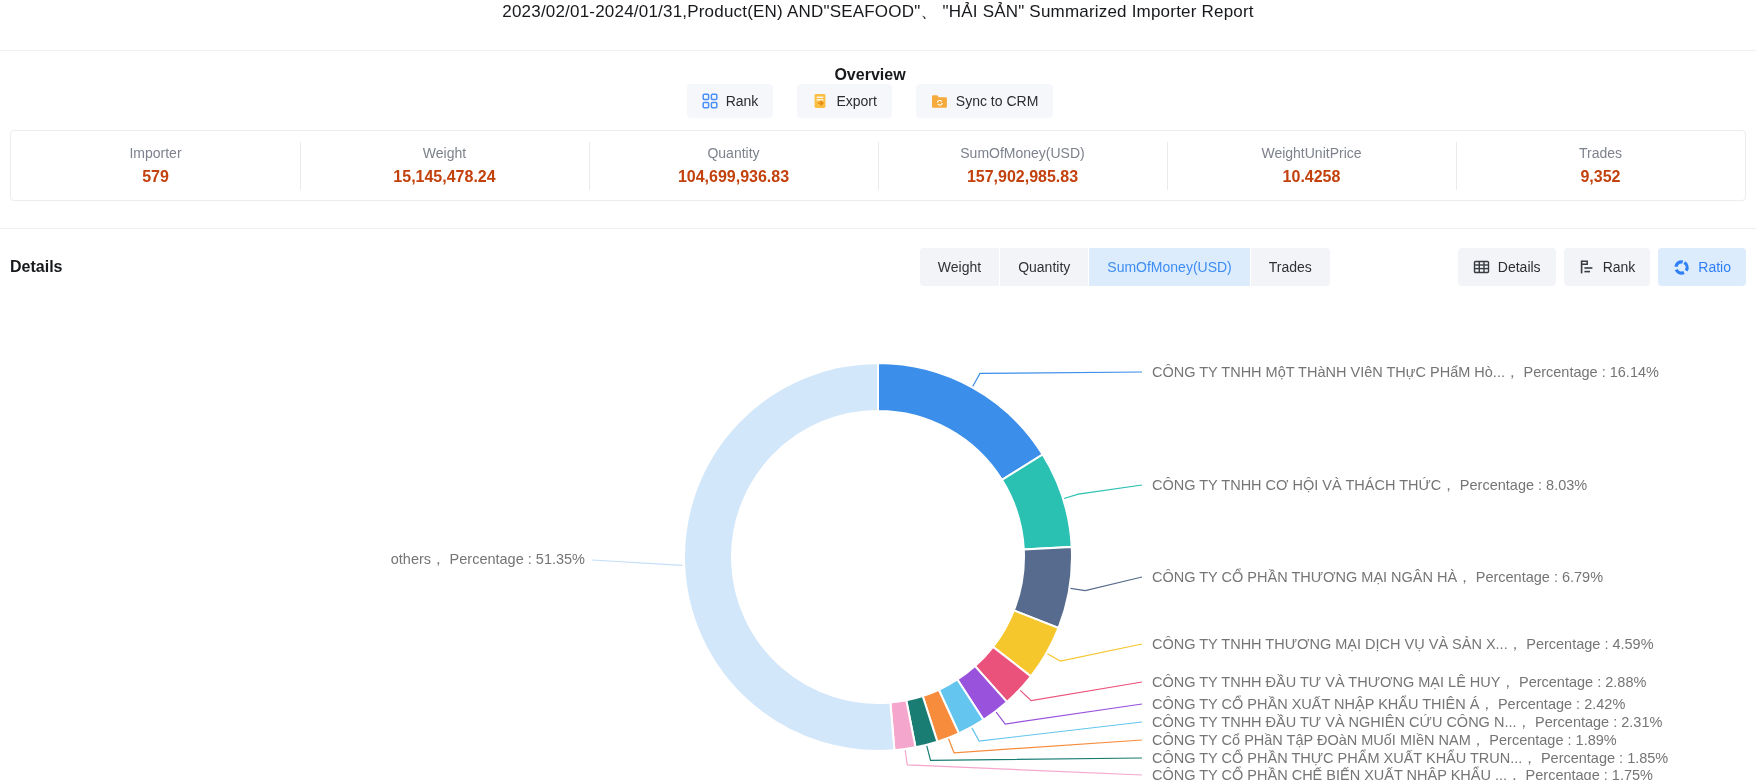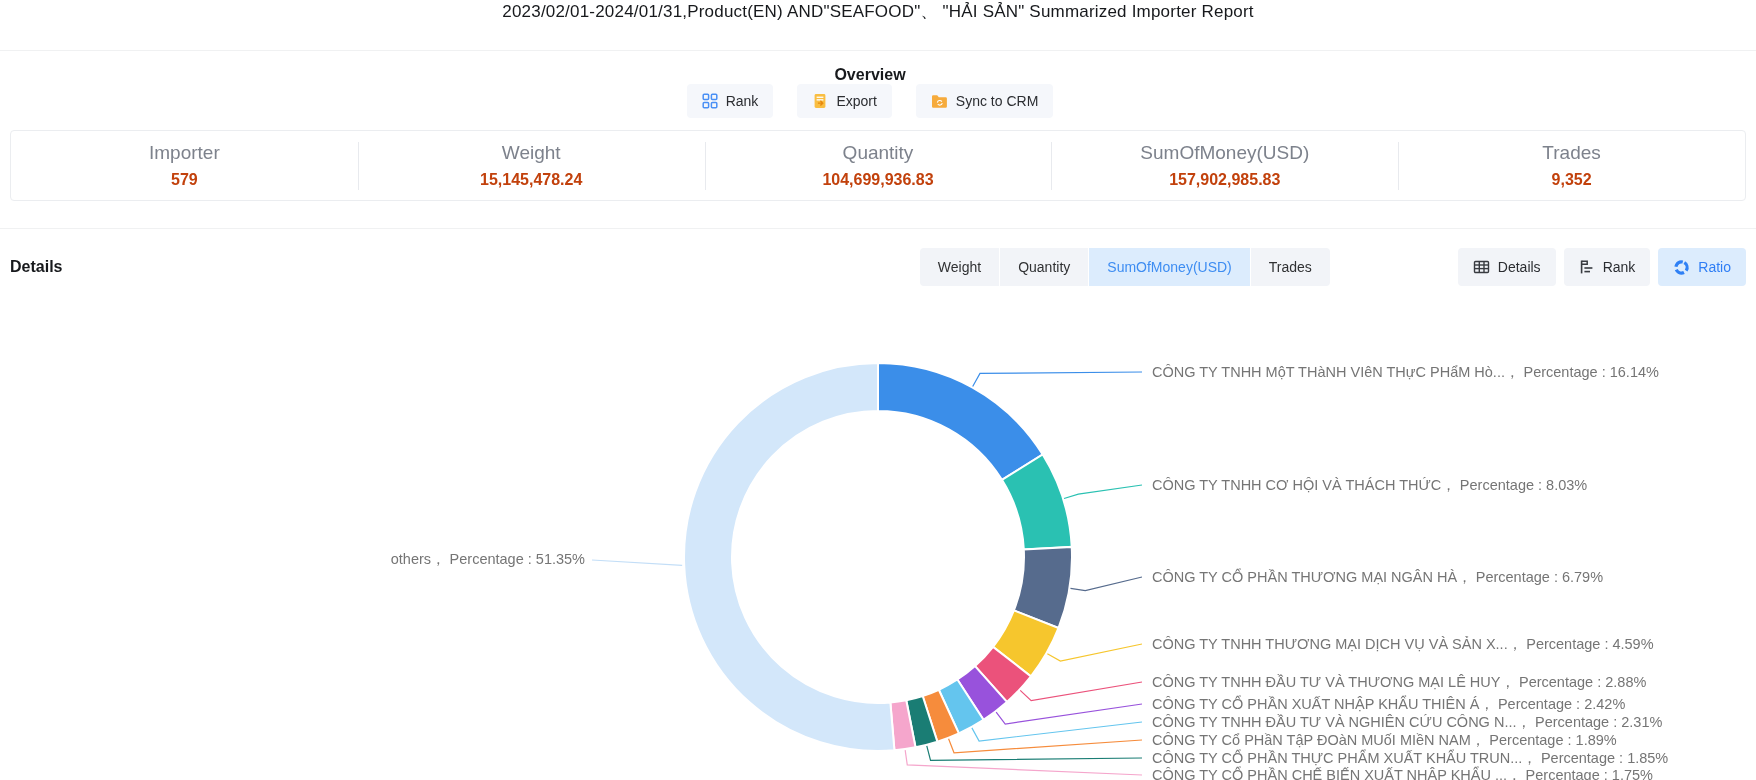--- a/index.html
+++ b/index.html
@@ -18,21 +18,21 @@
   .top-actions { display:flex; gap:24px; }
   .btn { height:34px; display:inline-flex; align-items:center; gap:8px;
          background:#f5f7fb; border:none; border-radius:4px; padding:0 15px;
          font-size:14px; color:#2b2d31; cursor:pointer; font-family:inherit; }
 
   .stats-card { margin:0 10px; height:71px; border:1px solid #ebedf0; border-radius:4px;
                 display:flex; align-items:center; background:#fff; }
   .stat { flex:1; text-align:center; position:relative; padding:4px 0; }
   .stat + .stat::before { content:''; position:absolute; left:0; top:50%;
                           transform:translateY(-50%); width:1px; height:48px; background:#e8eaee; }
-  .stat-label { font-size:19px; color:#7d828c; margin-bottom:7px; }
+  .stat-label { font-size:14px; color:#7d828c; margin-bottom:7px; }
   .stat-value { font-size:16px; color:#c2410c; font-weight:600; }
 
   .section-divider { margin-top:27px; border-top:1px solid #f0f1f2; }
 
   .details-bar { margin-top:18px; padding:0 10px; display:flex; align-items:center; height:40px; }
   .metric-tabs { margin-left:auto; display:flex; gap:1px; }
   .metric-tab { height:38px; display:flex; align-items:center; padding:0 18px;
                 background:#f2f4f8; font-size:14px; color:#303133; cursor:pointer; }
   .metric-tab:first-child { border-radius:4px 0 0 4px; }
   .metric-tab:last-child  { border-radius:0 4px 4px 0; }
@@ -97,20 +97,24 @@
     <div class="stat-label">Weight</div>
     <div class="stat-value">15,145,478.24</div>
   </div>
   <div class="stat">
     <div class="stat-label">Quantity</div>
     <div class="stat-value">104,699,936.83</div>
   </div>
   <div class="stat">
     <div class="stat-label">SumOfMoney(USD)</div>
     <div class="stat-value">157,902,985.83</div>
+  </div>
+  <div class="stat">
+    <div class="stat-label">WeightUnitPrice</div>
+    <div class="stat-value">10.4258</div>
   </div>
   <div class="stat">
     <div class="stat-label">Trades</div>
     <div class="stat-value">9,352</div>
   </div>
 </section>
 
 <div class="section-divider"></div>
 
 <section class="details-bar">

